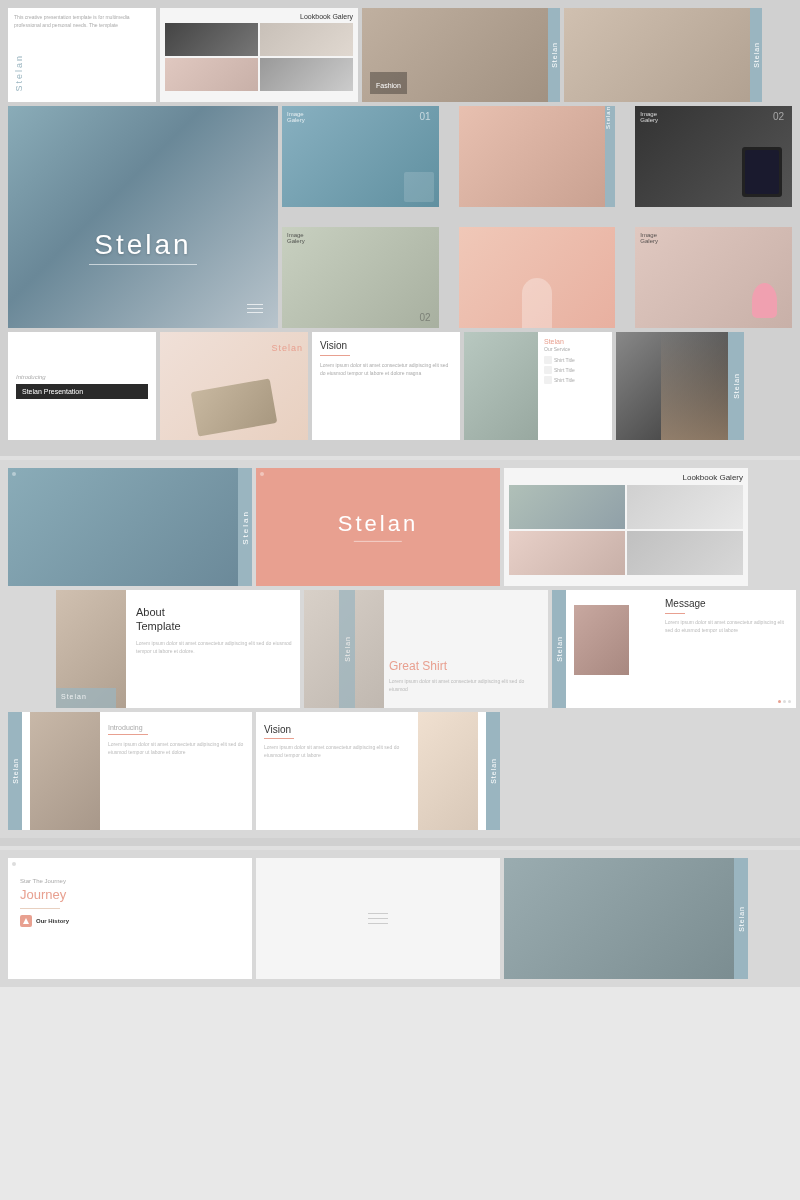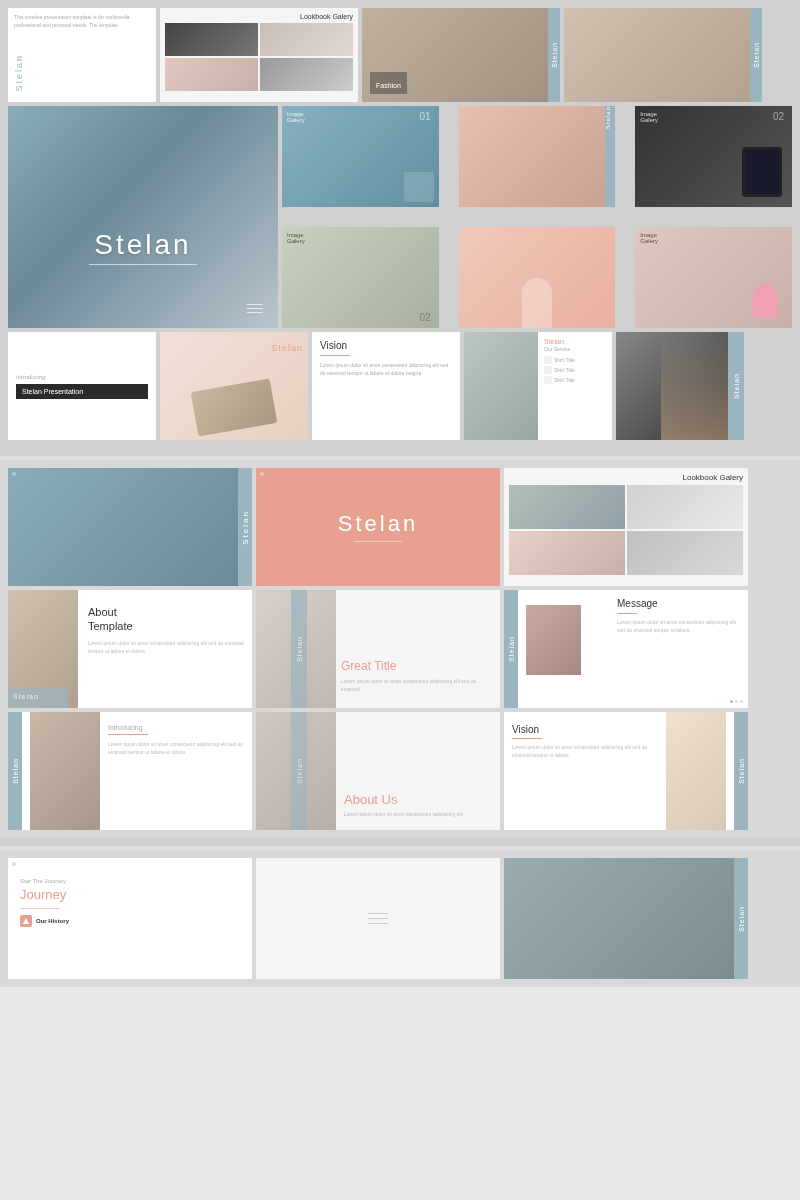--- a/index.html
+++ b/index.html
@@ -146,21 +146,21 @@
       flex-shrink: 0;
     }
 
     
     .mid-row1 .slide-sm { height: 120px; }
     .mid-row1 .slide-sm:nth-child(1) { width: 248px; }
     .mid-row1 .slide-sm:nth-child(2) { width: 248px; background: #e8a090; }
     .mid-row1 .slide-sm:nth-child(3) { width: 248px; }
 
     .mid-row2 .slide-sm { height: 120px; }
-    .mid-row2 .slide-sm:nth-child(1) { width: 248px; }
+    .mid-row2 .slide-sm:nth-child(1) { width: 248px; margin-left: 48px; }
     .mid-row2 .slide-sm:nth-child(2) { width: 248px; }
     .mid-row2 .slide-sm:nth-child(3) { width: 248px; }
 
     .mid-row3 .slide-sm { height: 120px; }
     .mid-row3 .slide-sm:nth-child(1) { width: 248px; }
     .mid-row3 .slide-sm:nth-child(2) { width: 248px; }
     .mid-row3 .slide-sm:nth-child(3) { width: 248px; }
 
     
     .bottom-row { display: flex; gap: 4px; }
@@ -440,21 +440,21 @@
           <div style="font-size:5px;color:#bbb;line-height:1.6;">Lorem ipsum dolor sit amet consectetur adipiscing elit sed do eiusmod tempor ut labore et dolore.</div>
         </div>
       </div>
 
       <div class="slide-sm" style="width:244px;height:118px;background:#f5f5f5;position:relative;overflow:hidden;">
         <div style="position:absolute;top:0;left:0;bottom:0;width:80px;background:linear-gradient(135deg,#d8d0c8,#c0b8b0);overflow:hidden;"></div>
         <div style="position:absolute;top:0;left:35px;bottom:0;width:16px;background:#9ab5c0;opacity:0.7;display:flex;align-items:center;justify-content:center;">
           <span style="writing-mode:vertical-rl;transform:rotate(180deg);font-size:7px;color:#fff;letter-spacing:1px;">Stelan</span>
         </div>
         <div style="position:absolute;bottom:15px;left:85px;right:8px;">
-          <div style="font-size:12px;color:#e8a090;font-weight:300;margin-bottom:4px;">Great Title</div>
+          <div style="font-size:12px;color:#e8a090;font-weight:300;margin-bottom:4px;">Great Shirt</div>
           <div style="font-size:5px;color:#bbb;line-height:1.6;">Lorem ipsum dolor sit amet consectetur adipiscing elit sed do eiusmod</div>
         </div>
       </div>
 
       <div class="slide-sm" style="width:244px;height:118px;background:#fff;position:relative;overflow:hidden;">
         <div style="position:absolute;top:0;left:0;bottom:0;width:14px;background:#9ab5c0;display:flex;align-items:center;justify-content:center;">
           <span style="writing-mode:vertical-rl;transform:rotate(180deg);font-size:7px;color:#fff;letter-spacing:1px;">Stelan</span>
         </div>
         <div style="position:absolute;top:15px;left:22px;width:55px;height:70px;background:linear-gradient(135deg,#c8a8a0,#a88880);"></div>
         <div style="position:absolute;top:8px;right:8px;left:85px;margin-left:28px;">
@@ -479,30 +479,20 @@
           <span style="writing-mode:vertical-rl;transform:rotate(180deg);font-size:7px;color:#fff;letter-spacing:1px;">Stelan</span>
         </div>
         <div style="position:absolute;top:0;left:22px;width:70px;height:100%;background:linear-gradient(135deg,#c8b8a8,#a8988a);"></div>
         <div style="position:absolute;top:12px;left:100px;right:8px;">
           <div style="font-size:7px;color:#aaa;margin-bottom:3px;">Introducing</div>
           <div style="width:40px;height:1px;background:#e8a090;margin-bottom:5px;"></div>
           <div style="font-size:5px;color:#bbb;line-height:1.6;">Lorem ipsum dolor sit amet consectetur adipiscing elit sed do eiusmod tempor ut labore et dolore</div>
         </div>
       </div>
 
-      <div class="slide-sm" style="width:244px;height:118px;background:#f5f5f5;position:relative;overflow:hidden;">
-        <div style="position:absolute;top:0;left:0;bottom:0;width:80px;background:linear-gradient(135deg,#d0c8c0,#b8b0a8);"></div>
-        <div style="position:absolute;top:0;left:35px;bottom:0;width:16px;background:#9ab5c0;opacity:0.6;display:flex;align-items:center;justify-content:center;">
-          <span style="writing-mode:vertical-rl;transform:rotate(180deg);font-size:7px;color:#fff;letter-spacing:1px;">Stelan</span>
-        </div>
-        <div style="position:absolute;bottom:12px;left:88px;right:8px;">
-          <div style="font-size:13px;color:#e8a090;font-weight:300;margin-bottom:3px;">About Us</div>
-          <div style="font-size:5px;color:#bbb;line-height:1.6;">Lorem ipsum dolor sit amet consectetur adipiscing elit</div>
-        </div>
-      </div>
 
       <div class="slide-sm" style="width:244px;height:118px;background:#fff;position:relative;overflow:hidden;">
         <div style="position:absolute;top:0;right:0;bottom:0;width:14px;background:#9ab5c0;display:flex;align-items:center;justify-content:center;">
           <span style="writing-mode:vertical-rl;transform:rotate(180deg);font-size:7px;color:#fff;letter-spacing:1px;">Stelan</span>
         </div>
         <div style="position:absolute;top:0;right:22px;width:60px;height:100%;background:linear-gradient(135deg,#e8d8d0,#d8c8c0);overflow:hidden;">
           <div style="width:100%;height:100%;background:linear-gradient(135deg,#f0e0d0,#d8c8b8);"></div>
         </div>
         <div style="position:absolute;top:12px;left:8px;right:90px;">
           <div style="font-size:10px;color:#333;font-weight:300;margin-bottom:3px;">Vision</div>

